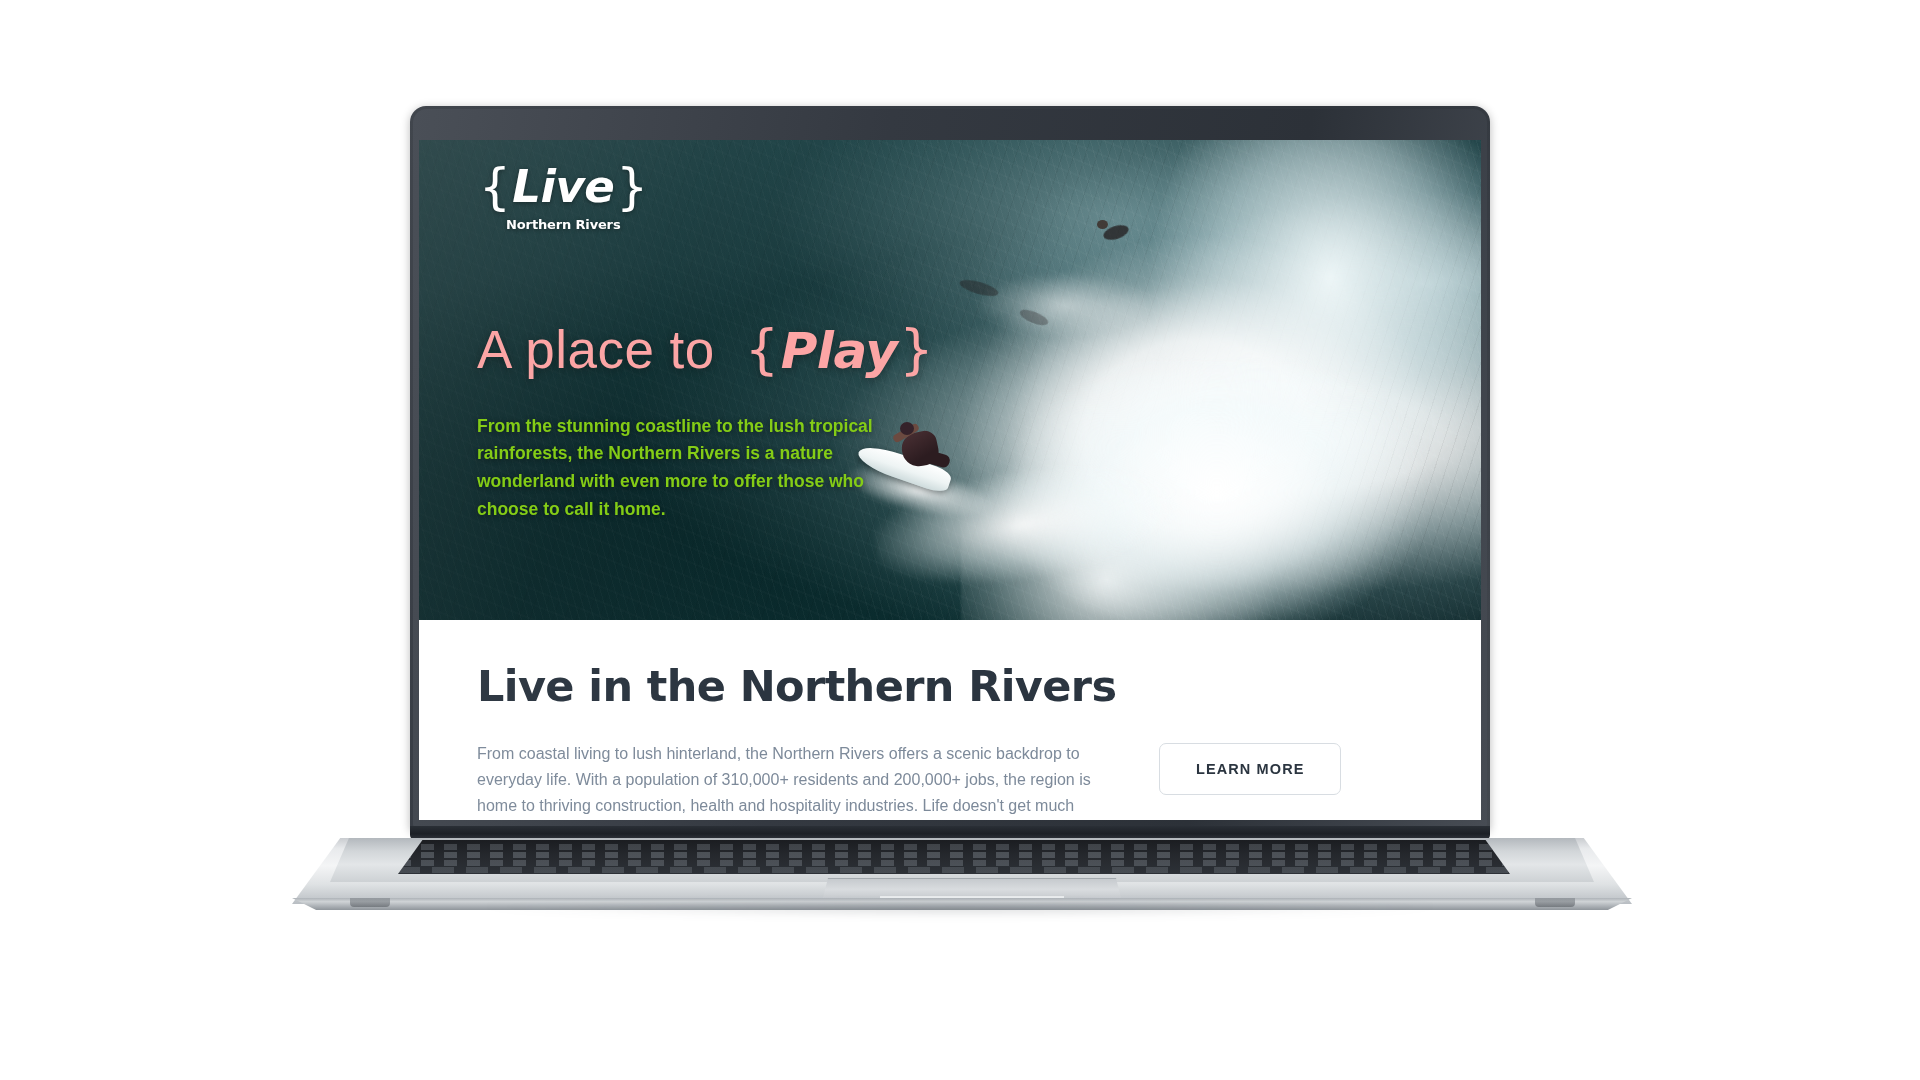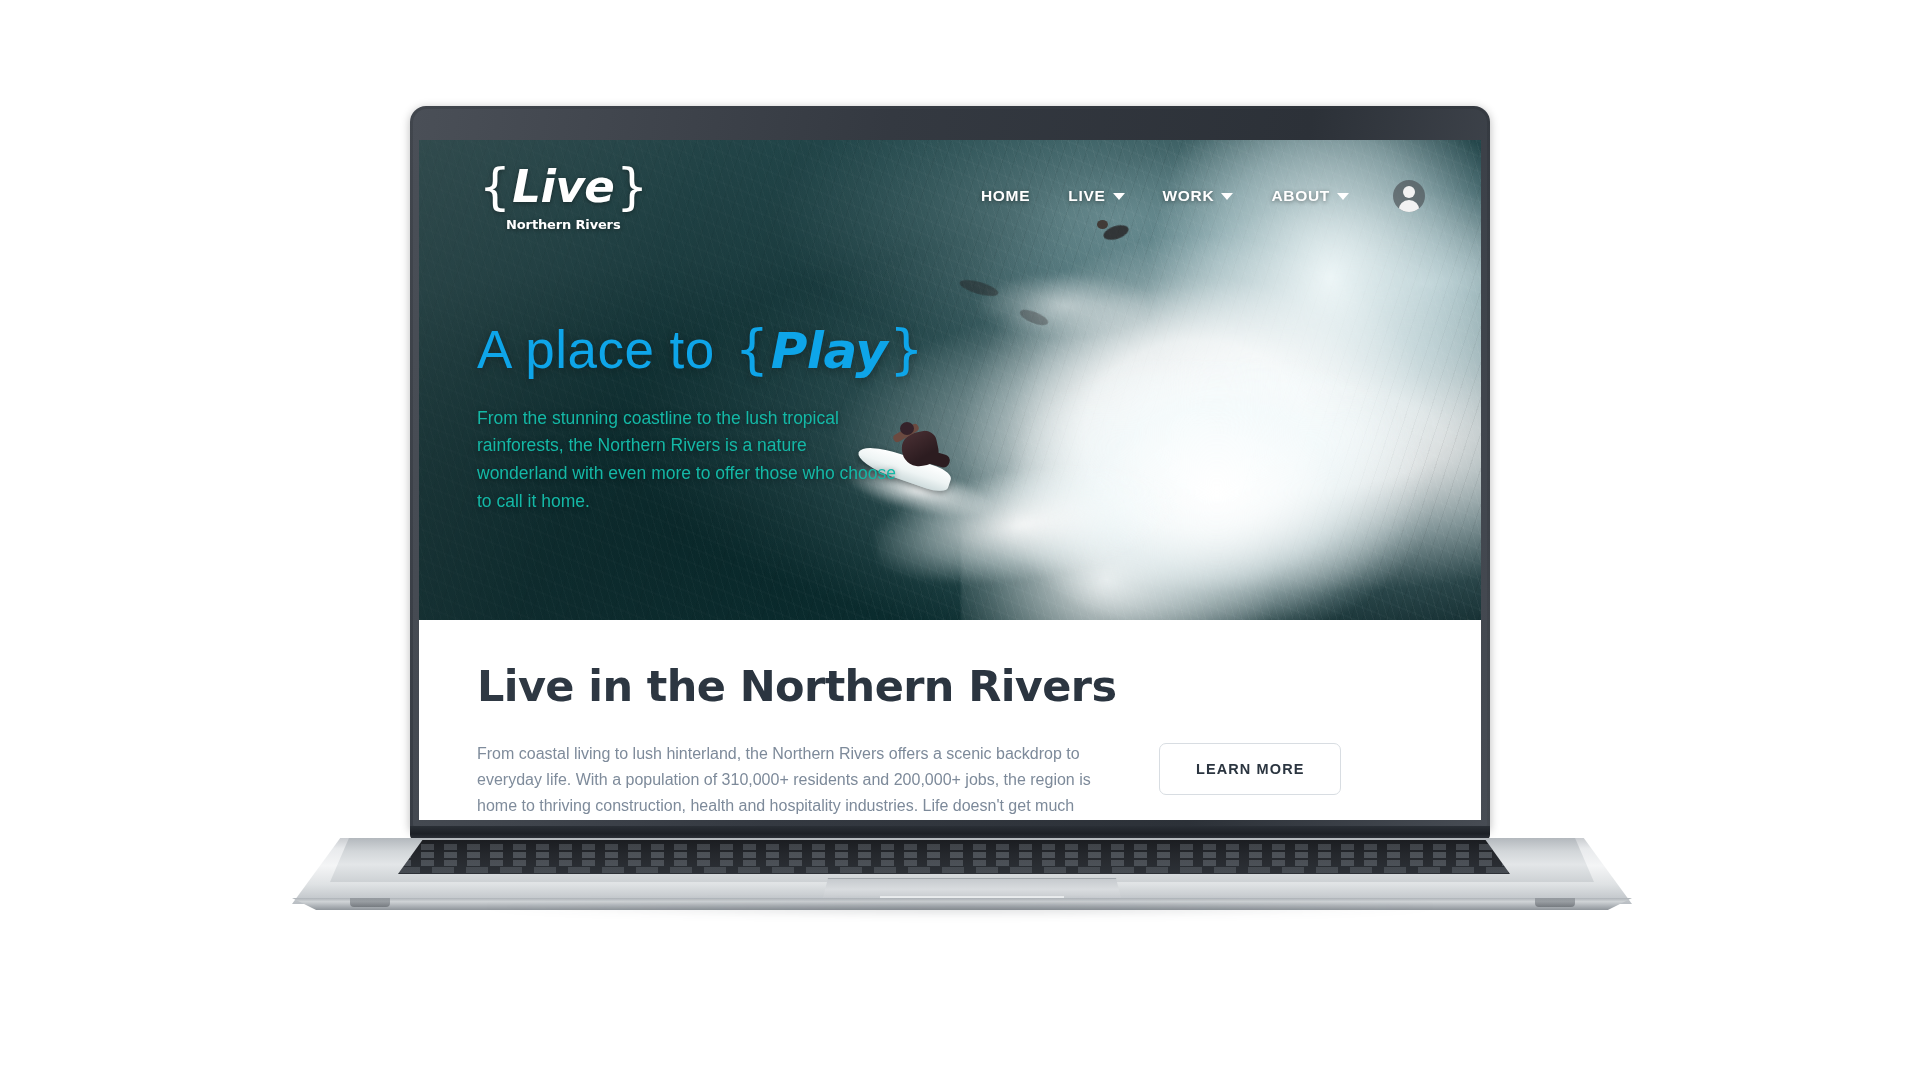--- a/index.html
+++ b/index.html
@@ -150,32 +150,32 @@
     width:32px;height:32px;border-radius:50%;
     background:rgba(80,88,92,.72); position:relative; cursor:pointer; margin-left:6px;
     overflow:hidden;
   }
   .avatar:before{content:"";position:absolute;left:50%;top:6px;transform:translateX(-50%);width:12px;height:12px;border-radius:50%;background:#f2f2f2;}
   .avatar:after{content:"";position:absolute;left:50%;top:20px;transform:translateX(-50%);width:21px;height:16px;border-radius:11px 11px 0 0;background:#f2f2f2;}
 
   
   .hero-text { position:absolute; left:58px; top:182px; z-index:5; width:560px; }
   .hero-h1 {
-    font-size:53px; font-weight:300; color:#0ea5e9; letter-spacing:.5px;
-    line-height:1.05; display:flex; align-items:baseline; gap:18px; white-space:nowrap;
+    font-size:53px; font-weight:300; color:#fca5a5; letter-spacing:.5px;
+    line-height:1.05; display:flex; align-items:baseline; gap:28px; white-space:nowrap;
     text-shadow:0 2px 10px rgba(0,0,0,.35);
   }
   .hero-h1 .accent {
     font-weight:700; font-style:italic; letter-spacing:-.5px;
     font-family:"DejaVu Sans", sans-serif; font-size:50px;
   }
   .hero-h1 .accent .brace { font-weight:400; font-style:normal; font-size:54px; }
   .hero-p {
-    margin-top:26px; font-size:17.5px; line-height:1.58; color:#14b8a6;
-    max-width:420px; font-weight:400; text-shadow:0 1px 6px rgba(0,0,0,.45);
+    margin-top:34px; font-size:17.5px; line-height:1.58; color:#84cc16;
+    max-width:420px; font-weight:700; text-shadow:0 1px 6px rgba(0,0,0,.45);
   }
 
   
   .section { position:relative; background:#fff; padding:44px 58px 0 58px; height:200px; }
   .section-h2 {
     font-size:43px; font-weight:700; color:#2b3540; letter-spacing:-.6px;
     font-family:"DejaVu Sans", sans-serif; line-height:1.05;
   }
   .section-row { display:flex; align-items:flex-start; margin-top:32px; gap:42px; }
   .section-p {
@@ -281,38 +281,20 @@
         <div class="nav">
           <div class="logo">
             <div class="logo-live">
               <span class="brace">{</span>
               <span>Live</span>
               <span class="brace">}</span>
             </div>
             <div class="logo-sub">Northern Rivers</div>
           </div>
 
-          <div class="nav-right">
-            <div class="nav-item">
-              <span>HOME</span>
-            </div>
-            <div class="nav-item">
-              <span>LIVE</span>
-              <span class="caret"></span>
-            </div>
-            <div class="nav-item">
-              <span>WORK</span>
-              <span class="caret"></span>
-            </div>
-            <div class="nav-item">
-              <span>ABOUT</span>
-              <span class="caret"></span>
-            </div>
-            <div class="avatar"></div>
-          </div>
         </div>
 
         <div class="hero-text">
           <div class="hero-h1">
             <span>A place to</span>
             <span class="accent"><span class="brace">{</span><span>Play</span><span class="brace">}</span></span>
           </div>
           <div class="hero-p">From the stunning coastline to the lush tropical rainforests, the Northern Rivers is a nature wonderland with even more to offer those who choose to call it home.</div>
         </div>
       </div>

